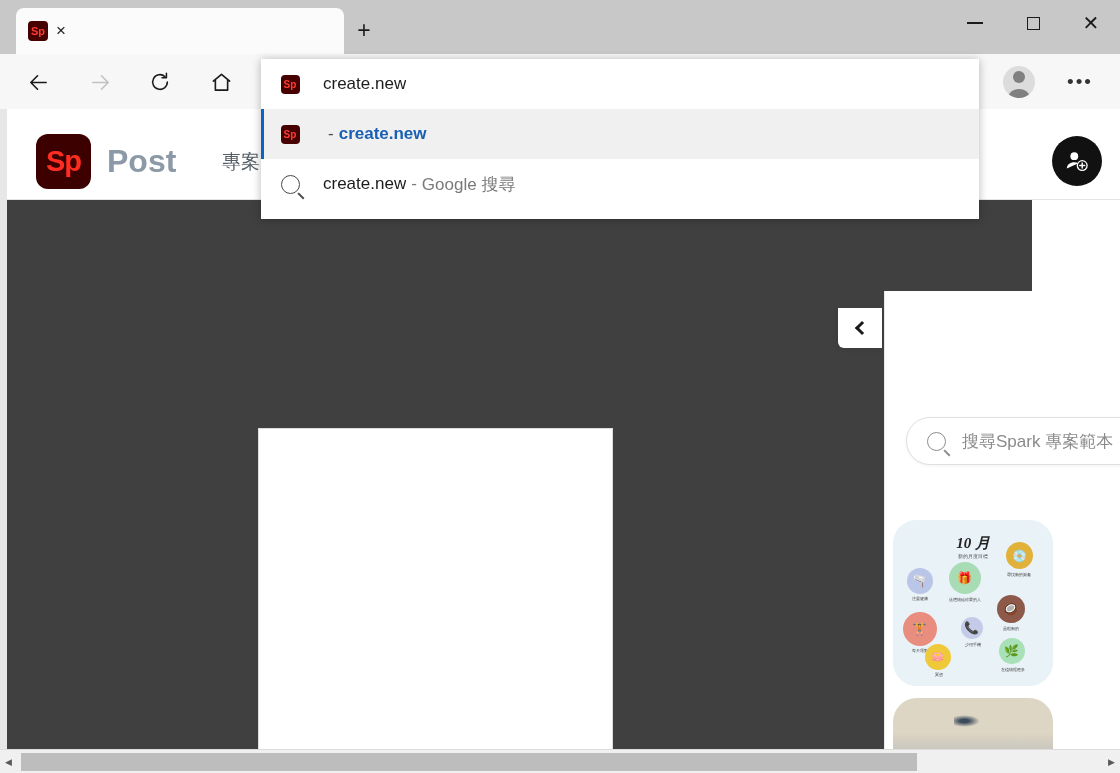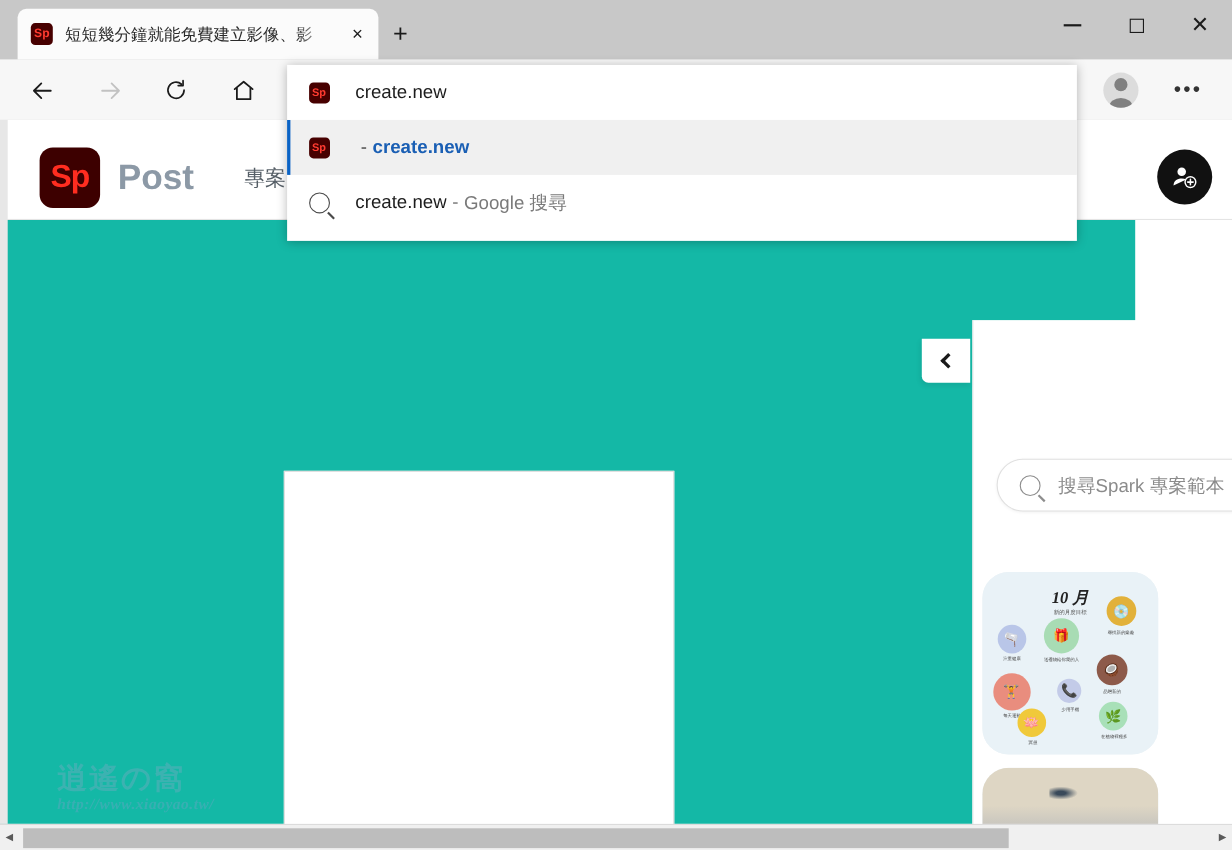--- a/index.html
+++ b/index.html
@@ -157,21 +157,21 @@
     font-size: 19px; color: #555e66;
   }
   .add-person {
     position: absolute; right: 18px; top: 27px;
     width: 50px; height: 50px; border-radius: 50%; background: #111111;
     display: flex; align-items: center; justify-content: center;
   }
 
   .workspace {
     position: absolute; left: 0; top: 91px; width: 1032px; height: 549px;
-    background: #14b8a6;
+    background: #404040;
   }
   .canvas-sheet {
     position: absolute; left: 258px; top: 228px;
     width: 355px; height: 355px;
     background: #ffffff; border: 1px solid #dddddd;
   }
 
   
   .tpl-panel {
     position: absolute; left: 884px; top: 91px; width: 236px; height: 549px;
@@ -280,21 +280,20 @@
 </style>
 </head>
 <body>
 
 <div id="app">
 
   <div class="titlebar">
 
     <div class="tab">
       <div class="tab-favicon">Sp</div>
-      <div class="tab-title">短短幾分鐘就能免費建立影像、影</div>
       <div class="tab-close">×</div>
     </div>
 
     <div class="newtab">+</div>
 
     <div class="wctrl min">
       <div class="glyph-min"></div>
     </div>
     <div class="wctrl max">
       <div class="glyph-max"></div>
@@ -435,18 +434,14 @@
 
   <div class="vscroll-edge"></div>
 
   <div class="hscroll">
     <div class="hs-arrow">◀</div>
     <div class="hs-thumb"></div>
     <div style="flex:1"></div>
     <div class="hs-arrow">▶</div>
   </div>
 
-  <div class="site-wm">
-    <div class="site-wm-cn">逍遙の窩</div>
-    <div class="site-wm-url">http://www.xiaoyao.tw/</div>
-  </div>
 
 </div>
 
 </body></html>

